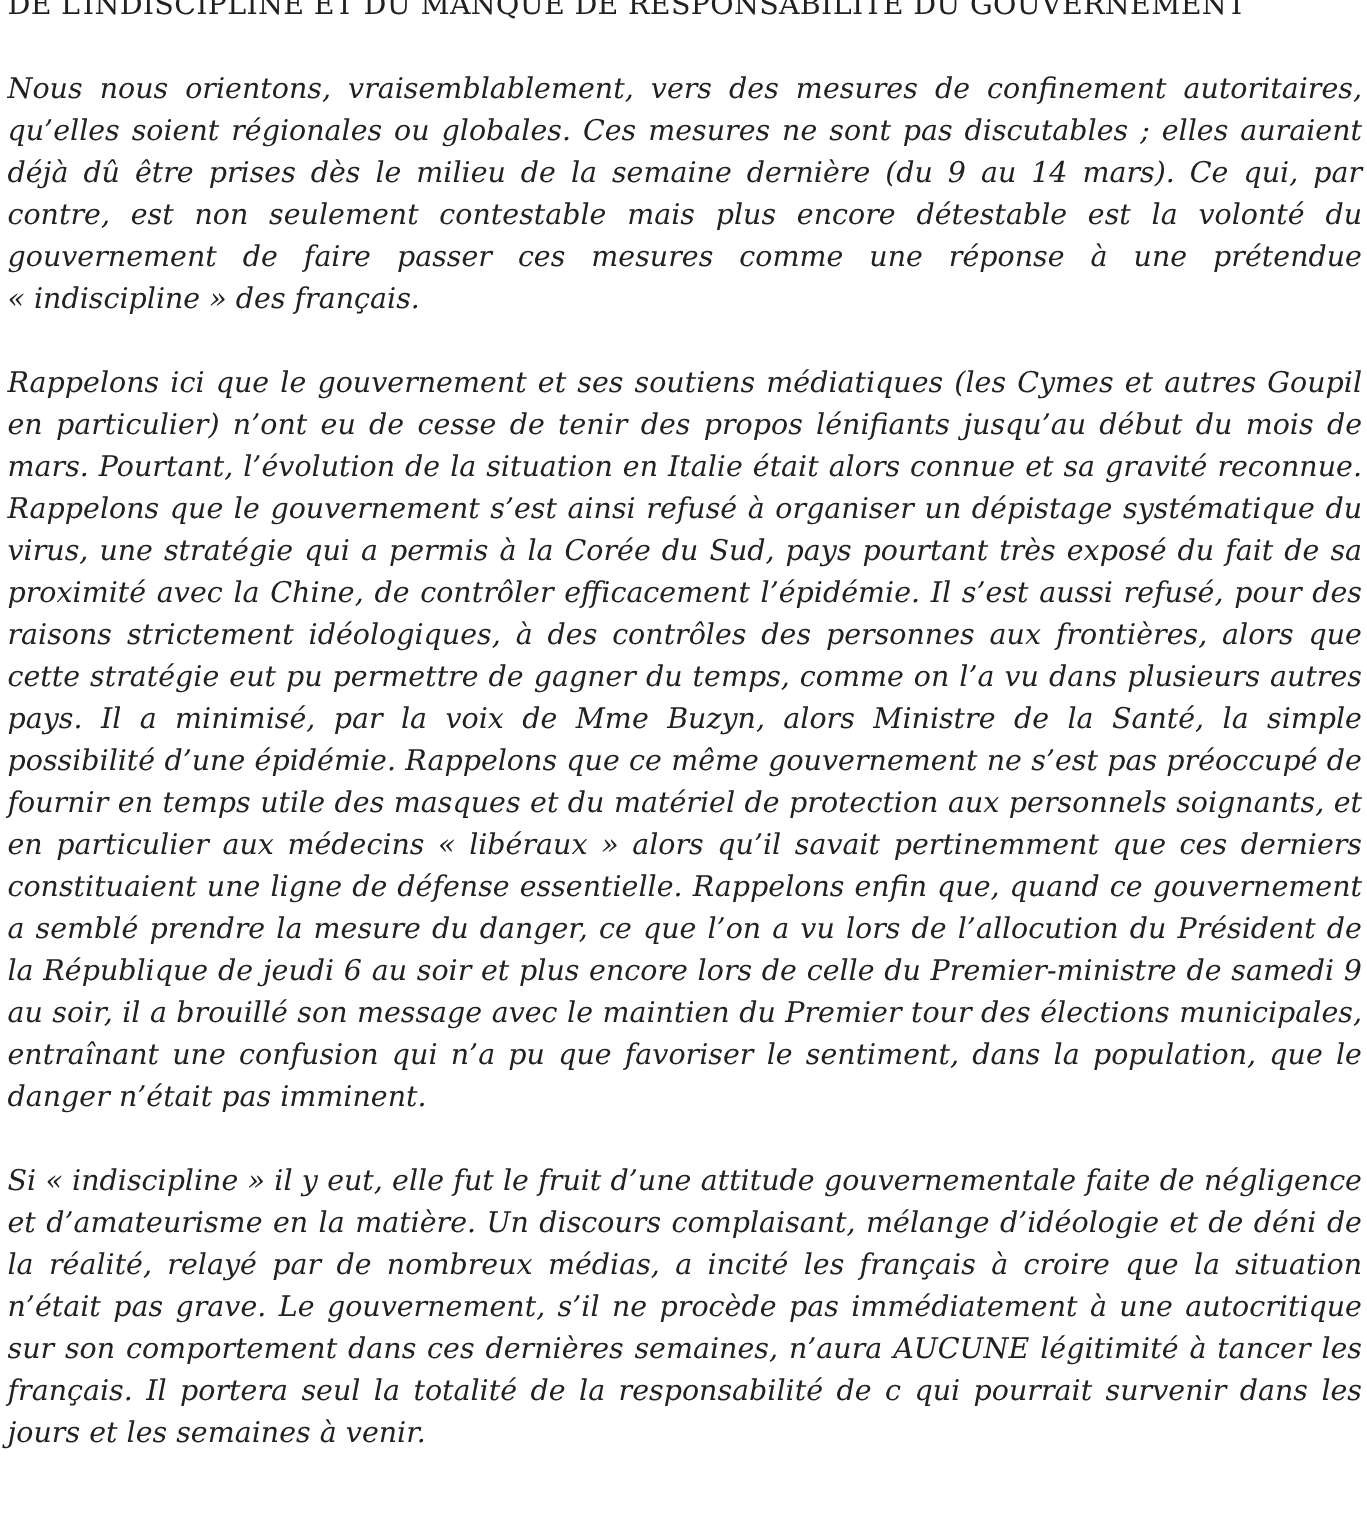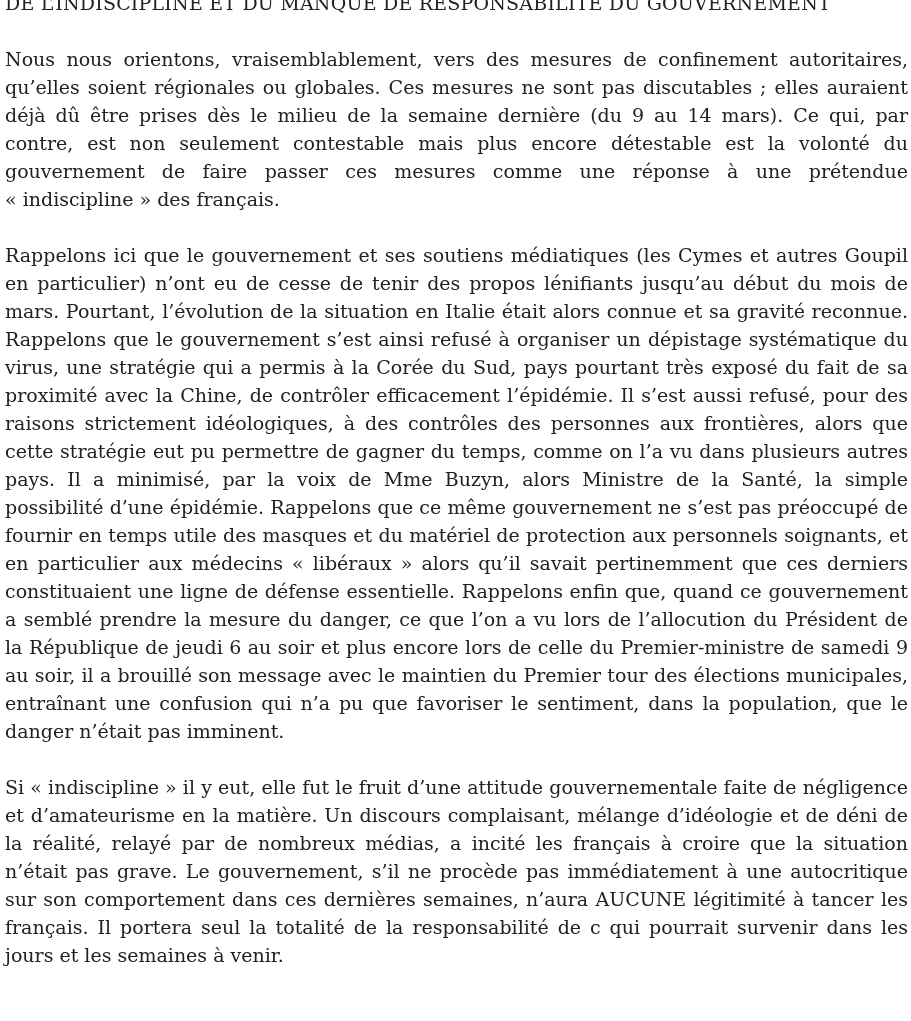--- a/index.html
+++ b/index.html
@@ -26,20 +26,21 @@
     margin: -11px 0 0 0;
     white-space: nowrap;
     letter-spacing: 0.2px;
   }
   .para {
     font-size: 19px;
     line-height: 28px;
     margin: 28px 0 0 0;
     text-align: justify;
     text-justify: inter-word;
+    font-style: italic;
   }
 </style>
 </head>
 <body style="background: rgb(255, 255, 255);">
 
 <div class="page" style="color: rgb(33, 33, 33);">
   <h1 class="heading">DE L’INDISCIPLINE ET DU MANQUE DE RESPONSABILITÉ DU GOUVERNEMENT</h1>
   <p class="para">Nous nous orientons, vraisemblablement, vers des mesures de confinement autoritaires, qu’elles soient régionales ou globales. Ces mesures ne sont pas discutables&nbsp;; elles auraient déjà dû être prises dès le milieu de la semaine dernière (du 9 au 14 mars). Ce qui, par contre, est non seulement contestable mais plus encore détestable est la volonté du gouvernement de faire passer ces mesures comme une réponse à une prétendue «&nbsp;indiscipline&nbsp;» des français.</p>
   <p class="para">Rappelons ici que le gouvernement et ses soutiens médiatiques (les Cymes et autres Goupil en particulier) n’ont eu de cesse de tenir des propos lénifiants jusqu’au début du mois de mars. Pourtant, l’évolution de la situation en Italie était alors connue et sa gravité reconnue. Rappelons que le gouvernement s’est ainsi refusé à organiser un dépistage systématique du virus, une stratégie qui a permis à la Corée du Sud, pays pourtant très exposé du fait de sa proximité avec la Chine, de contrôler efficacement l’épidémie. Il s’est aussi refusé, pour des raisons strictement idéologiques, à des contrôles des personnes aux frontières, alors que cette stratégie eut pu permettre de gagner du temps, comme on l’a vu dans plusieurs autres pays. Il a minimisé, par la voix de Mme Buzyn, alors Ministre de la Santé, la simple possibilité d’une épidémie. Rappelons que ce même gouvernement ne s’est pas préoccupé de fournir en temps utile des masques et du matériel de protection aux personnels soignants, et en particulier aux médecins «&nbsp;libéraux&nbsp;» alors qu’il savait pertinemment que ces derniers constituaient une ligne de défense essentielle. Rappelons enfin que, quand ce gouvernement a semblé prendre la mesure du danger, ce que l’on a vu lors de l’allocution du Président de la République de jeudi 6 au soir et plus encore lors de celle du Premier-ministre de samedi 9 au soir, il a brouillé son message avec le maintien du Premier tour des élections municipales, entraînant une confusion qui n’a pu que favoriser le sentiment, dans la population, que le danger n’était pas imminent.</p>
   <p class="para">Si «&nbsp;indiscipline&nbsp;» il y eut, elle fut le fruit d’une attitude gouvernementale faite de négligence et d’amateurisme en la matière. Un discours complaisant, mélange d’idéologie et de déni de la réalité, relayé par de nombreux médias, a incité les français à croire que la situation n’était pas grave. Le gouvernement, s’il ne procède pas immédiatement à une autocritique sur son comportement dans ces dernières semaines, n’aura AUCUNE légitimité à tancer les français. Il portera seul la totalité de la responsabilité de c qui pourrait survenir dans les jours et les semaines à venir.</p>

